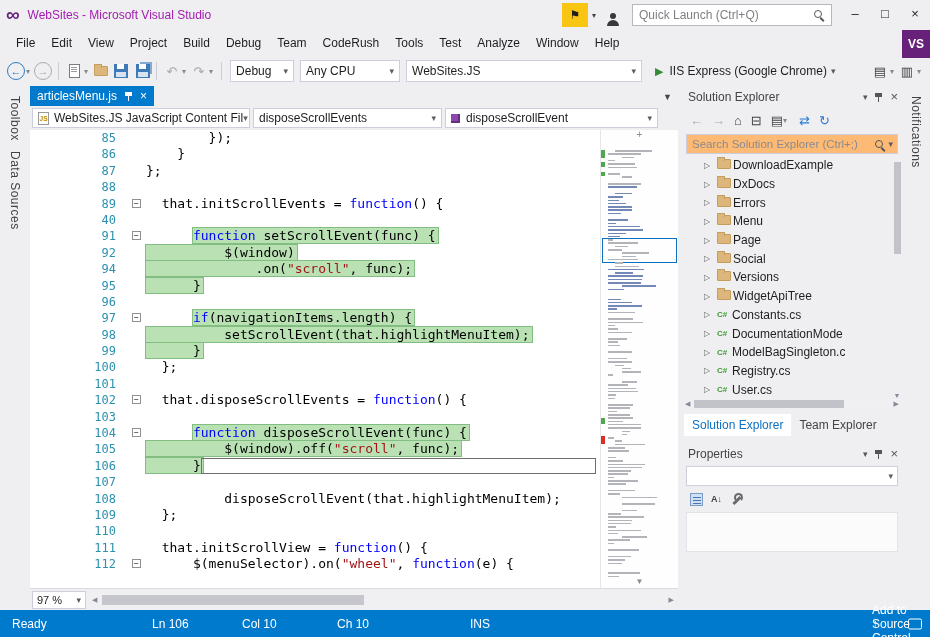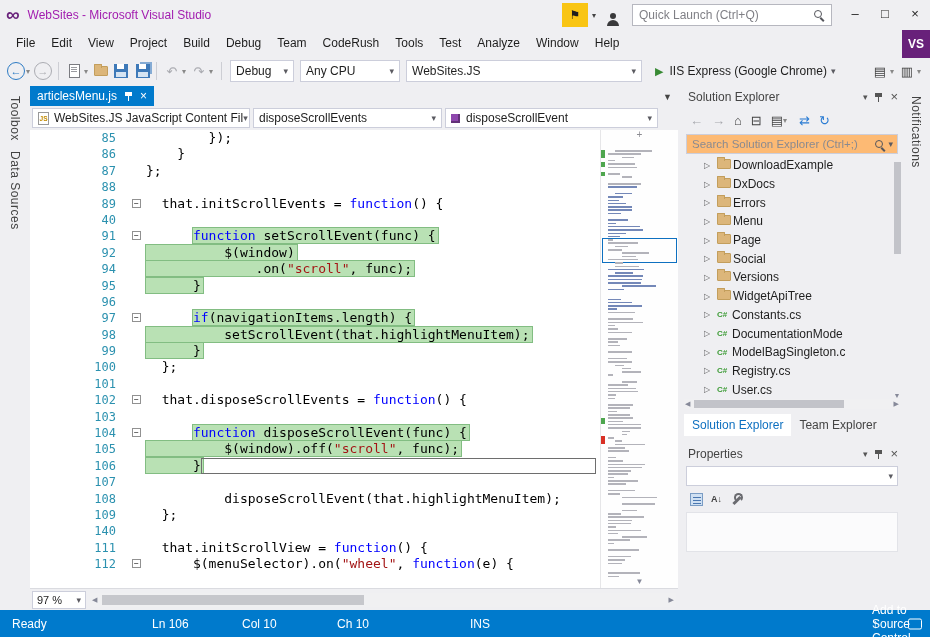--- a/index.html
+++ b/index.html
@@ -301,21 +301,21 @@
           <div class="cl"><span class="ln">100</span><span class="foldcol"></span><span class="ct"><span class="tk-p">  };</span></span></div>
           <div class="cl"><span class="ln">101</span><span class="foldcol"></span><span class="ct"></span></div>
           <div class="cl"><span class="ln">102</span><span class="foldcol"><span class="foldbox">−</span></span><span class="ct"><span class="tk-p">  that.disposeScrollEvents = </span><span class="tk-k">function</span><span class="tk-p">() {</span></span></div>
           <div class="cl"><span class="ln">103</span><span class="foldcol"></span><span class="ct"></span></div>
           <div class="cl"><span class="ln">104</span><span class="foldcol"><span class="foldbox">−</span></span><span class="ct"><span>      </span><span class="hl"><span class="tk-k">function</span><span class="tk-p"> disposeScrollEvent(func) {</span></span></span></div>
           <div class="cl"><span class="ln">105</span><span class="foldcol"></span><span class="ct"><span class="hl"><span class="tk-p">          $(window).off(</span><span class="tk-s">"scroll"</span><span class="tk-p">, func);</span></span></span></div>
           <div class="cl"><span class="ln">106</span><span class="foldcol"></span><span class="ct"><span class="hl"><span class="tk-p">      }</span></span></span><span class="curline"></span></div>
           <div class="cl"><span class="ln">107</span><span class="foldcol"></span><span class="ct"></span></div>
           <div class="cl"><span class="ln">108</span><span class="foldcol"></span><span class="ct"><span class="tk-p">          disposeScrollEvent(that.highlightMenuItem);</span></span></div>
           <div class="cl"><span class="ln">109</span><span class="foldcol"></span><span class="ct"><span class="tk-p">  };</span></span></div>
-          <div class="cl"><span class="ln">140</span><span class="foldcol"></span><span class="ct"></span></div>
+          <div class="cl"><span class="ln">110</span><span class="foldcol"></span><span class="ct"></span></div>
           <div class="cl"><span class="ln">111</span><span class="foldcol"></span><span class="ct"><span class="tk-p">  that.initScrollView = </span><span class="tk-k">function</span><span class="tk-p">() {</span></span></div>
           <div class="cl"><span class="ln">112</span><span class="foldcol"><span class="foldbox">−</span></span><span class="ct"><span class="tk-p">      $(menuSelector).on(</span><span class="tk-s">"wheel"</span><span class="tk-p">, </span><span class="tk-k">function</span><span class="tk-p">(e) {</span></span></div>
         </div>
       <div class="minimap">
         <div class="mmgrip">+</div>
         <div class="mmview"></div>
         <div class="mmarrow">▼</div>
       <div class="mmmark" style="top: 20px; height: 8px; background: rgb(78, 166, 78);"></div>
           <div class="mmmark" style="top: 32px; height: 5px; background: rgb(78, 166, 78);"></div>
           <div class="mmmark" style="top: 42px; height: 4px; background: rgb(78, 166, 78);"></div>

